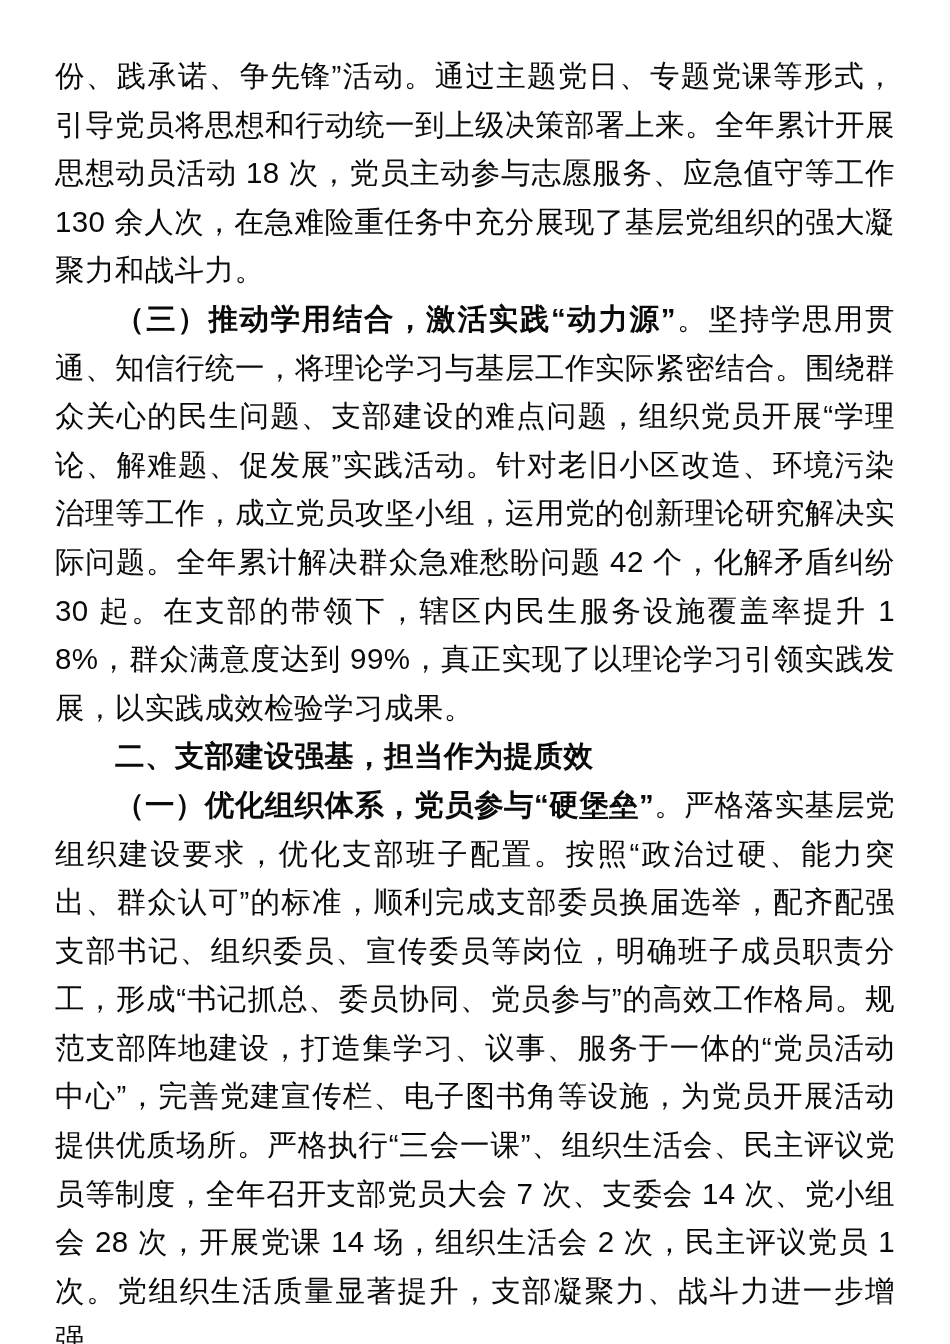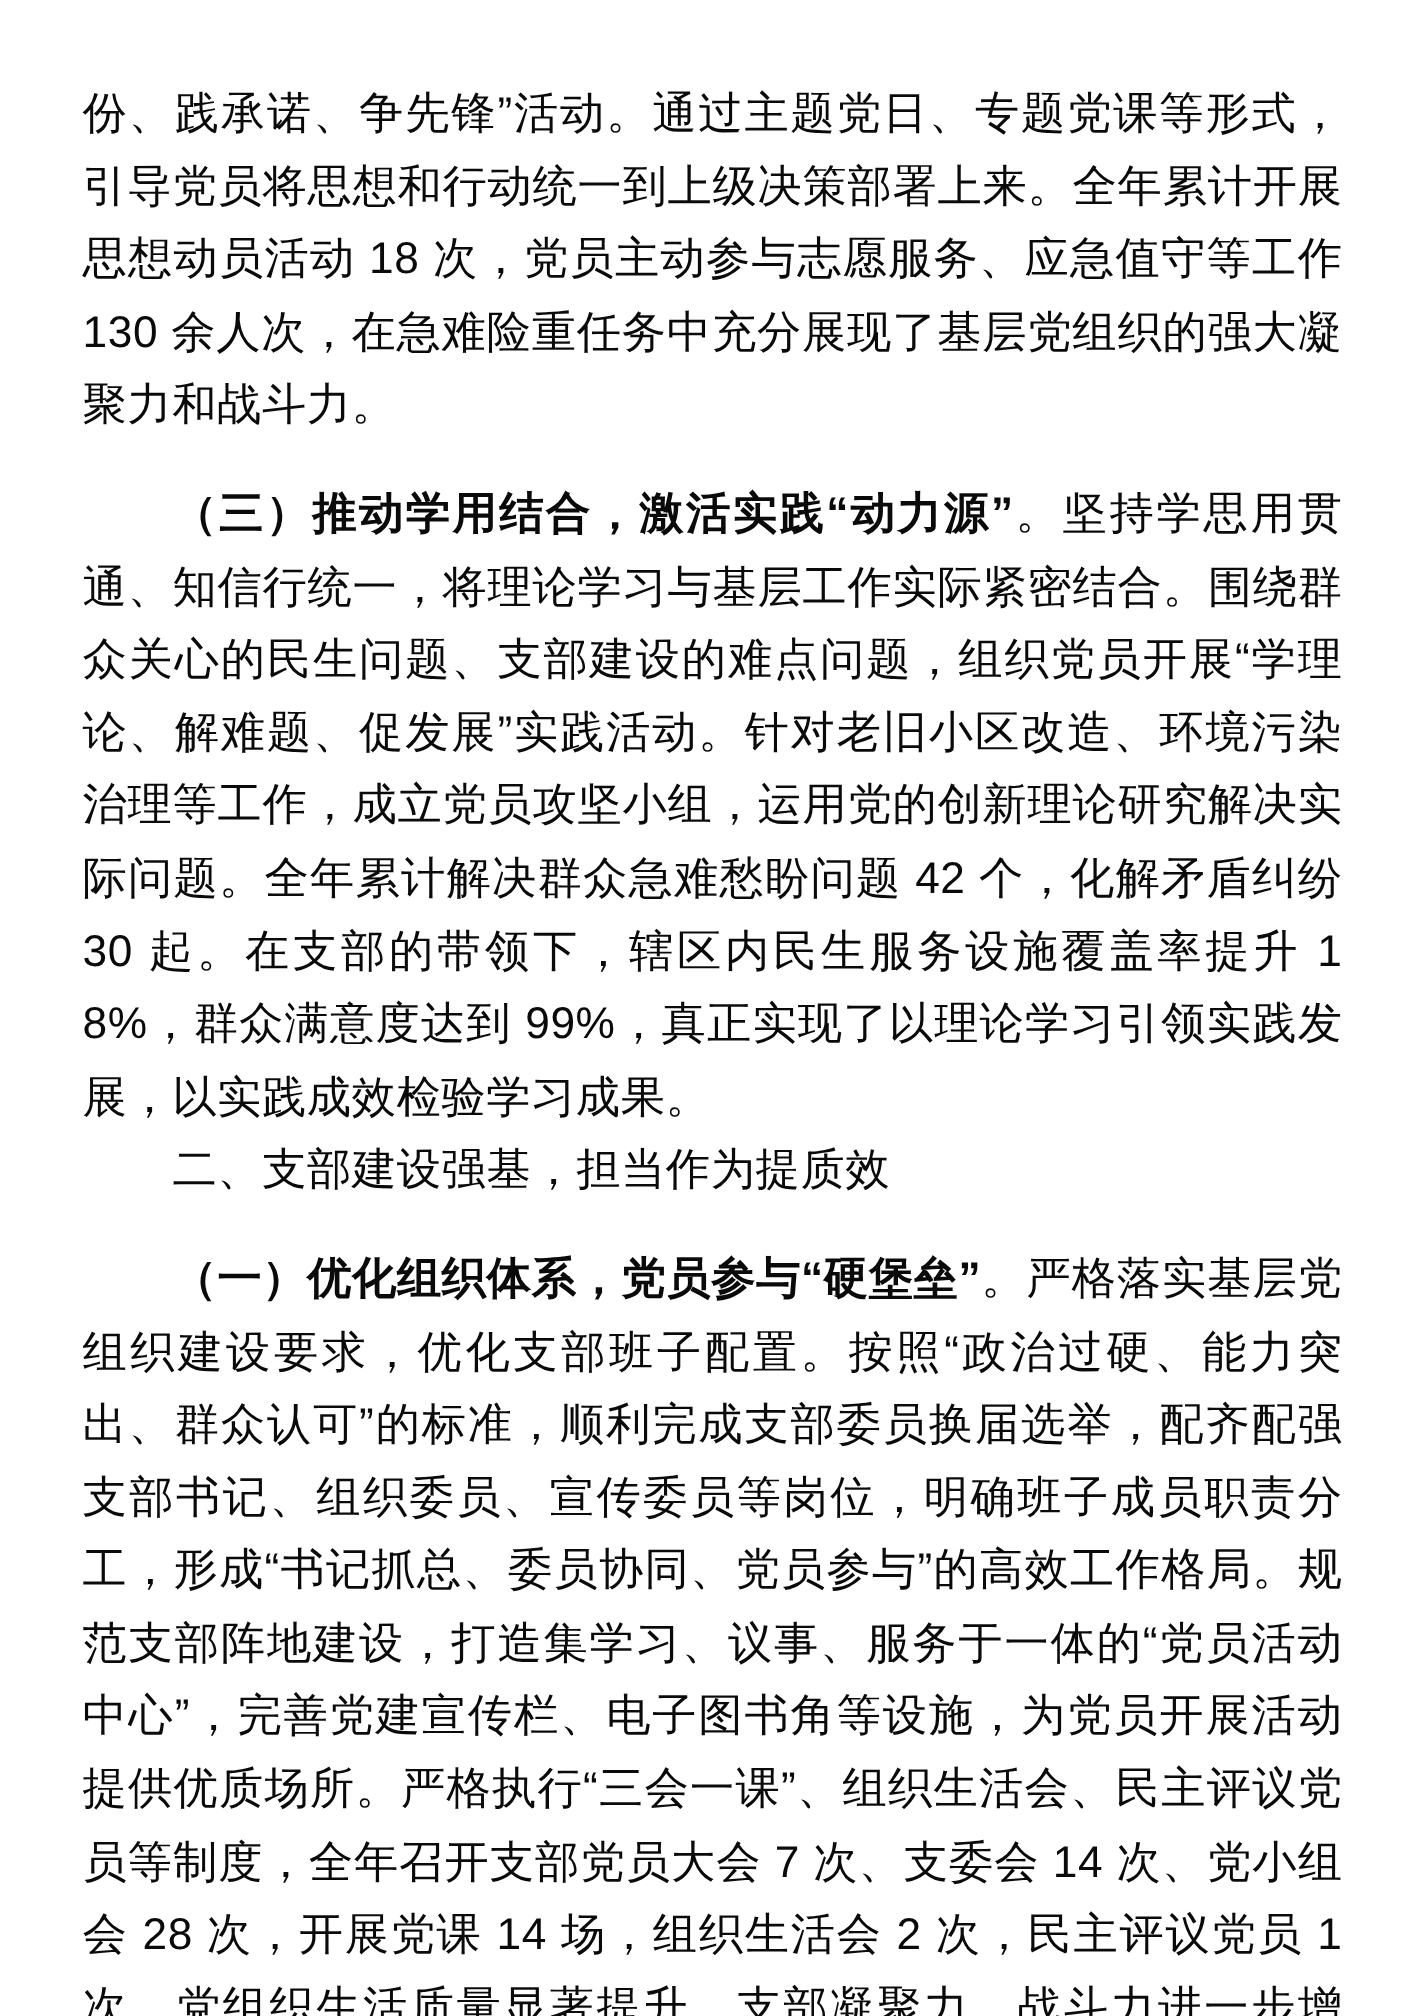--- a/index.html
+++ b/index.html
@@ -30,25 +30,24 @@
     letter-spacing: 0.4px;
     text-align: justify;
     text-justify: inter-ideograph;
     text-align-last: left;
     word-break: break-all;
     color: #0a0a0a;
     font-weight: 400;
   }
   p.indent {
     text-indent: 60px;
-    margin-top: 24px;
   }
   p.heading-num {
     text-indent: 60px;
-    font-weight: 400;
+    font-weight: 700;
   }
   .bold-lead {
     font-weight: 700;
     letter-spacing: 0.2px;
   }
 </style>
 </head>
 <body>
 
 <div class="page">

